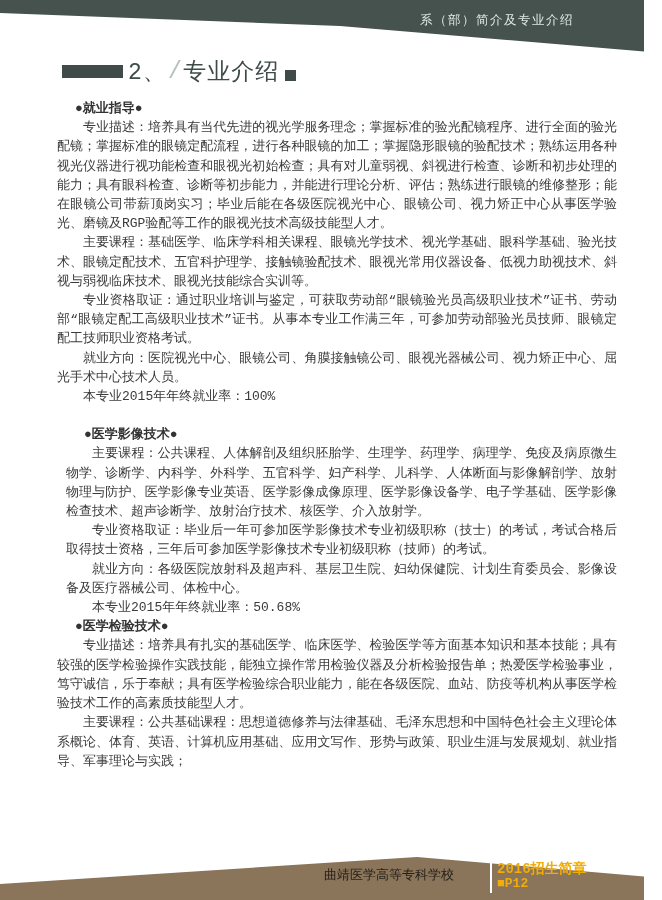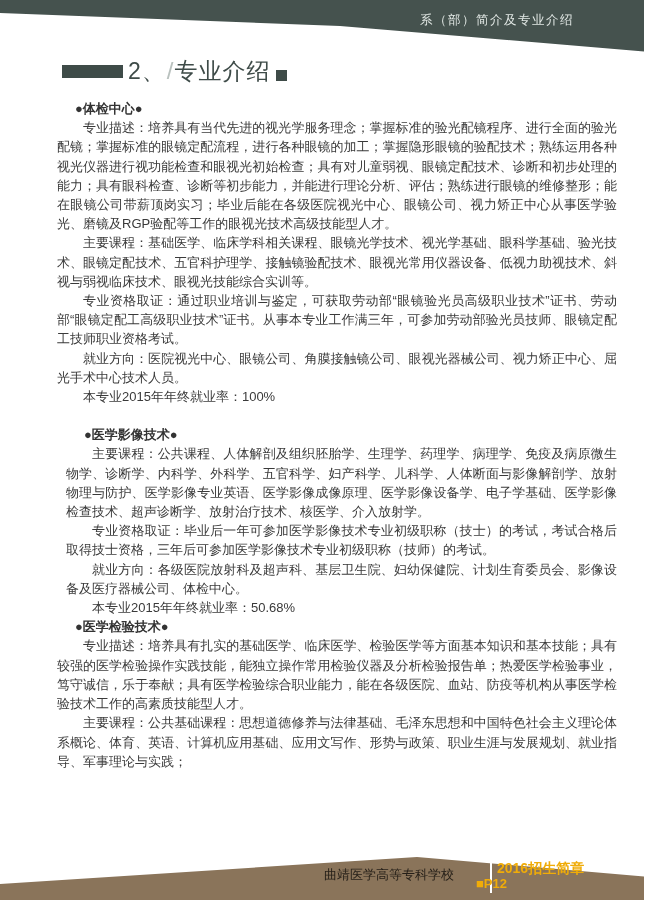--- a/index.html
+++ b/index.html
@@ -7,21 +7,21 @@
     --footer-band:#8a745a;
     --accent-gold:#f0ac08;
     --title-color:#3e4b48;
     --body-text:#3a3a3a;
     --breadcrumb-color:#e2e8e5;
     --school-name-color:#251f18;
   }
   html,body{margin:0;padding:0;background:#fff;}
   .page{
     position:relative;width:644px;height:900px;overflow:hidden;background:#ffffff;
-    font-family:Liberation Sans, sans-serif;
+    font-family:Liberation Mono, monospace;
   }
   
   .header-band{
     position:absolute;top:0;left:0;width:662px;height:56px;
     background:var(--header-band);
     clip-path:polygon(0 0,662px 0,662px 53px,340px 26px,0 13px);
   }
   .breadcrumb{
     position:absolute;top:12px;right:70px;
     font-size:12.5px;letter-spacing:1.5px;color:var(--breadcrumb-color);
@@ -57,21 +57,21 @@
   }
   .school-name{
     position:absolute;top:866px;right:190px;
     font-size:13px;color:var(--school-name-color);white-space:nowrap;
   }
   .brochure-title{
     position:absolute;top:860px;left:497px;
     font-size:14px;font-weight:bold;color:var(--accent-gold);white-space:nowrap;
   }
   .page-number{
-    position:absolute;top:876px;left:476px;
+    position:absolute;top:876px;left:497px;
     font-size:13px;font-weight:bold;color:var(--accent-gold);white-space:nowrap;
   }
 </style>
 </head>
 <body>
 
 <div class="page">
 
   <div class="header-band"></div>
   <div class="breadcrumb">系（部）简介及专业介绍</div>
@@ -79,22 +79,22 @@
   <div class="title-row">
     <div class="title-bar"></div>
     <span class="title-number">2、</span>
     <span class="title-slash">/</span>
     <span class="title-text">专业介绍</span>
     <div class="title-square"></div>
   </div>
 
   <div class="content">
       <section class="section">
-        <div class="sec-heading">●体检中心●</div>
-        <p>专业描述：培养具有当代先进的视光学服务理念；掌握标准的验光配镜程序、进行全面的验光配镜；掌握标准的眼镜定配流程，进行各种眼镜的加工；掌握隐形眼镜的验配技术；熟练运用各种视光仪器进行视功能检查和眼视光初始检查；具有对儿童弱视、眼镜定配技术、诊断和初步处理的能力；具有眼科检查、诊断等初步能力，并能进行理论分析、评估；熟练进行眼镜的维修整形；能在眼镜公司带薪顶岗实习；毕业后能在各级医院视光中心、眼镜公司、视力矫正中心从事医学验光、磨镜及RGP验配等工作的眼视光技术高级技能型人才。</p>
+        <div class="sec-heading">●就业指导●</div>
+        <p>专业描述：培养具有当代先进的视光学服务理念；掌握标准的验光配镜程序、进行全面的验光配镜；掌握标准的眼镜定配流程，进行各种眼镜的加工；掌握隐形眼镜的验配技术；熟练运用各种视光仪器进行视功能检查和眼视光初始检查；具有对儿童弱视、斜视进行检查、诊断和初步处理的能力；具有眼科检查、诊断等初步能力，并能进行理论分析、评估；熟练进行眼镜的维修整形；能在眼镜公司带薪顶岗实习；毕业后能在各级医院视光中心、眼镜公司、视力矫正中心从事医学验光、磨镜及RGP验配等工作的眼视光技术高级技能型人才。</p>
         <p>主要课程：基础医学、临床学科相关课程、眼镜光学技术、视光学基础、眼科学基础、验光技术、眼镜定配技术、五官科护理学、接触镜验配技术、眼视光常用仪器设备、低视力助视技术、斜视与弱视临床技术、眼视光技能综合实训等。</p>
         <p>专业资格取证：通过职业培训与鉴定，可获取劳动部“眼镜验光员高级职业技术”证书、劳动部“眼镜定配工高级职业技术”证书。从事本专业工作满三年，可参加劳动部验光员技师、眼镜定配工技师职业资格考试。</p>
         <p>就业方向：医院视光中心、眼镜公司、角膜接触镜公司、眼视光器械公司、视力矫正中心、屈光手术中心技术人员。</p>
         <p>本专业2015年年终就业率：100%</p>
       </section>
       <section class="section">
         <div class="sec-heading">●医学影像技术●</div>
         <p>主要课程：公共课程、人体解剖及组织胚胎学、生理学、药理学、病理学、免疫及病原微生物学、诊断学、内科学、外科学、五官科学、妇产科学、儿科学、人体断面与影像解剖学、放射物理与防护、医学影像专业英语、医学影像成像原理、医学影像设备学、电子学基础、医学影像检查技术、超声诊断学、放射治疗技术、核医学、介入放射学。</p>
         <p>专业资格取证：毕业后一年可参加医学影像技术专业初级职称（技士）的考试，考试合格后取得技士资格，三年后可参加医学影像技术专业初级职称（技师）的考试。</p>
         <p>就业方向：各级医院放射科及超声科、基层卫生院、妇幼保健院、计划生育委员会、影像设备及医疗器械公司、体检中心。</p>

